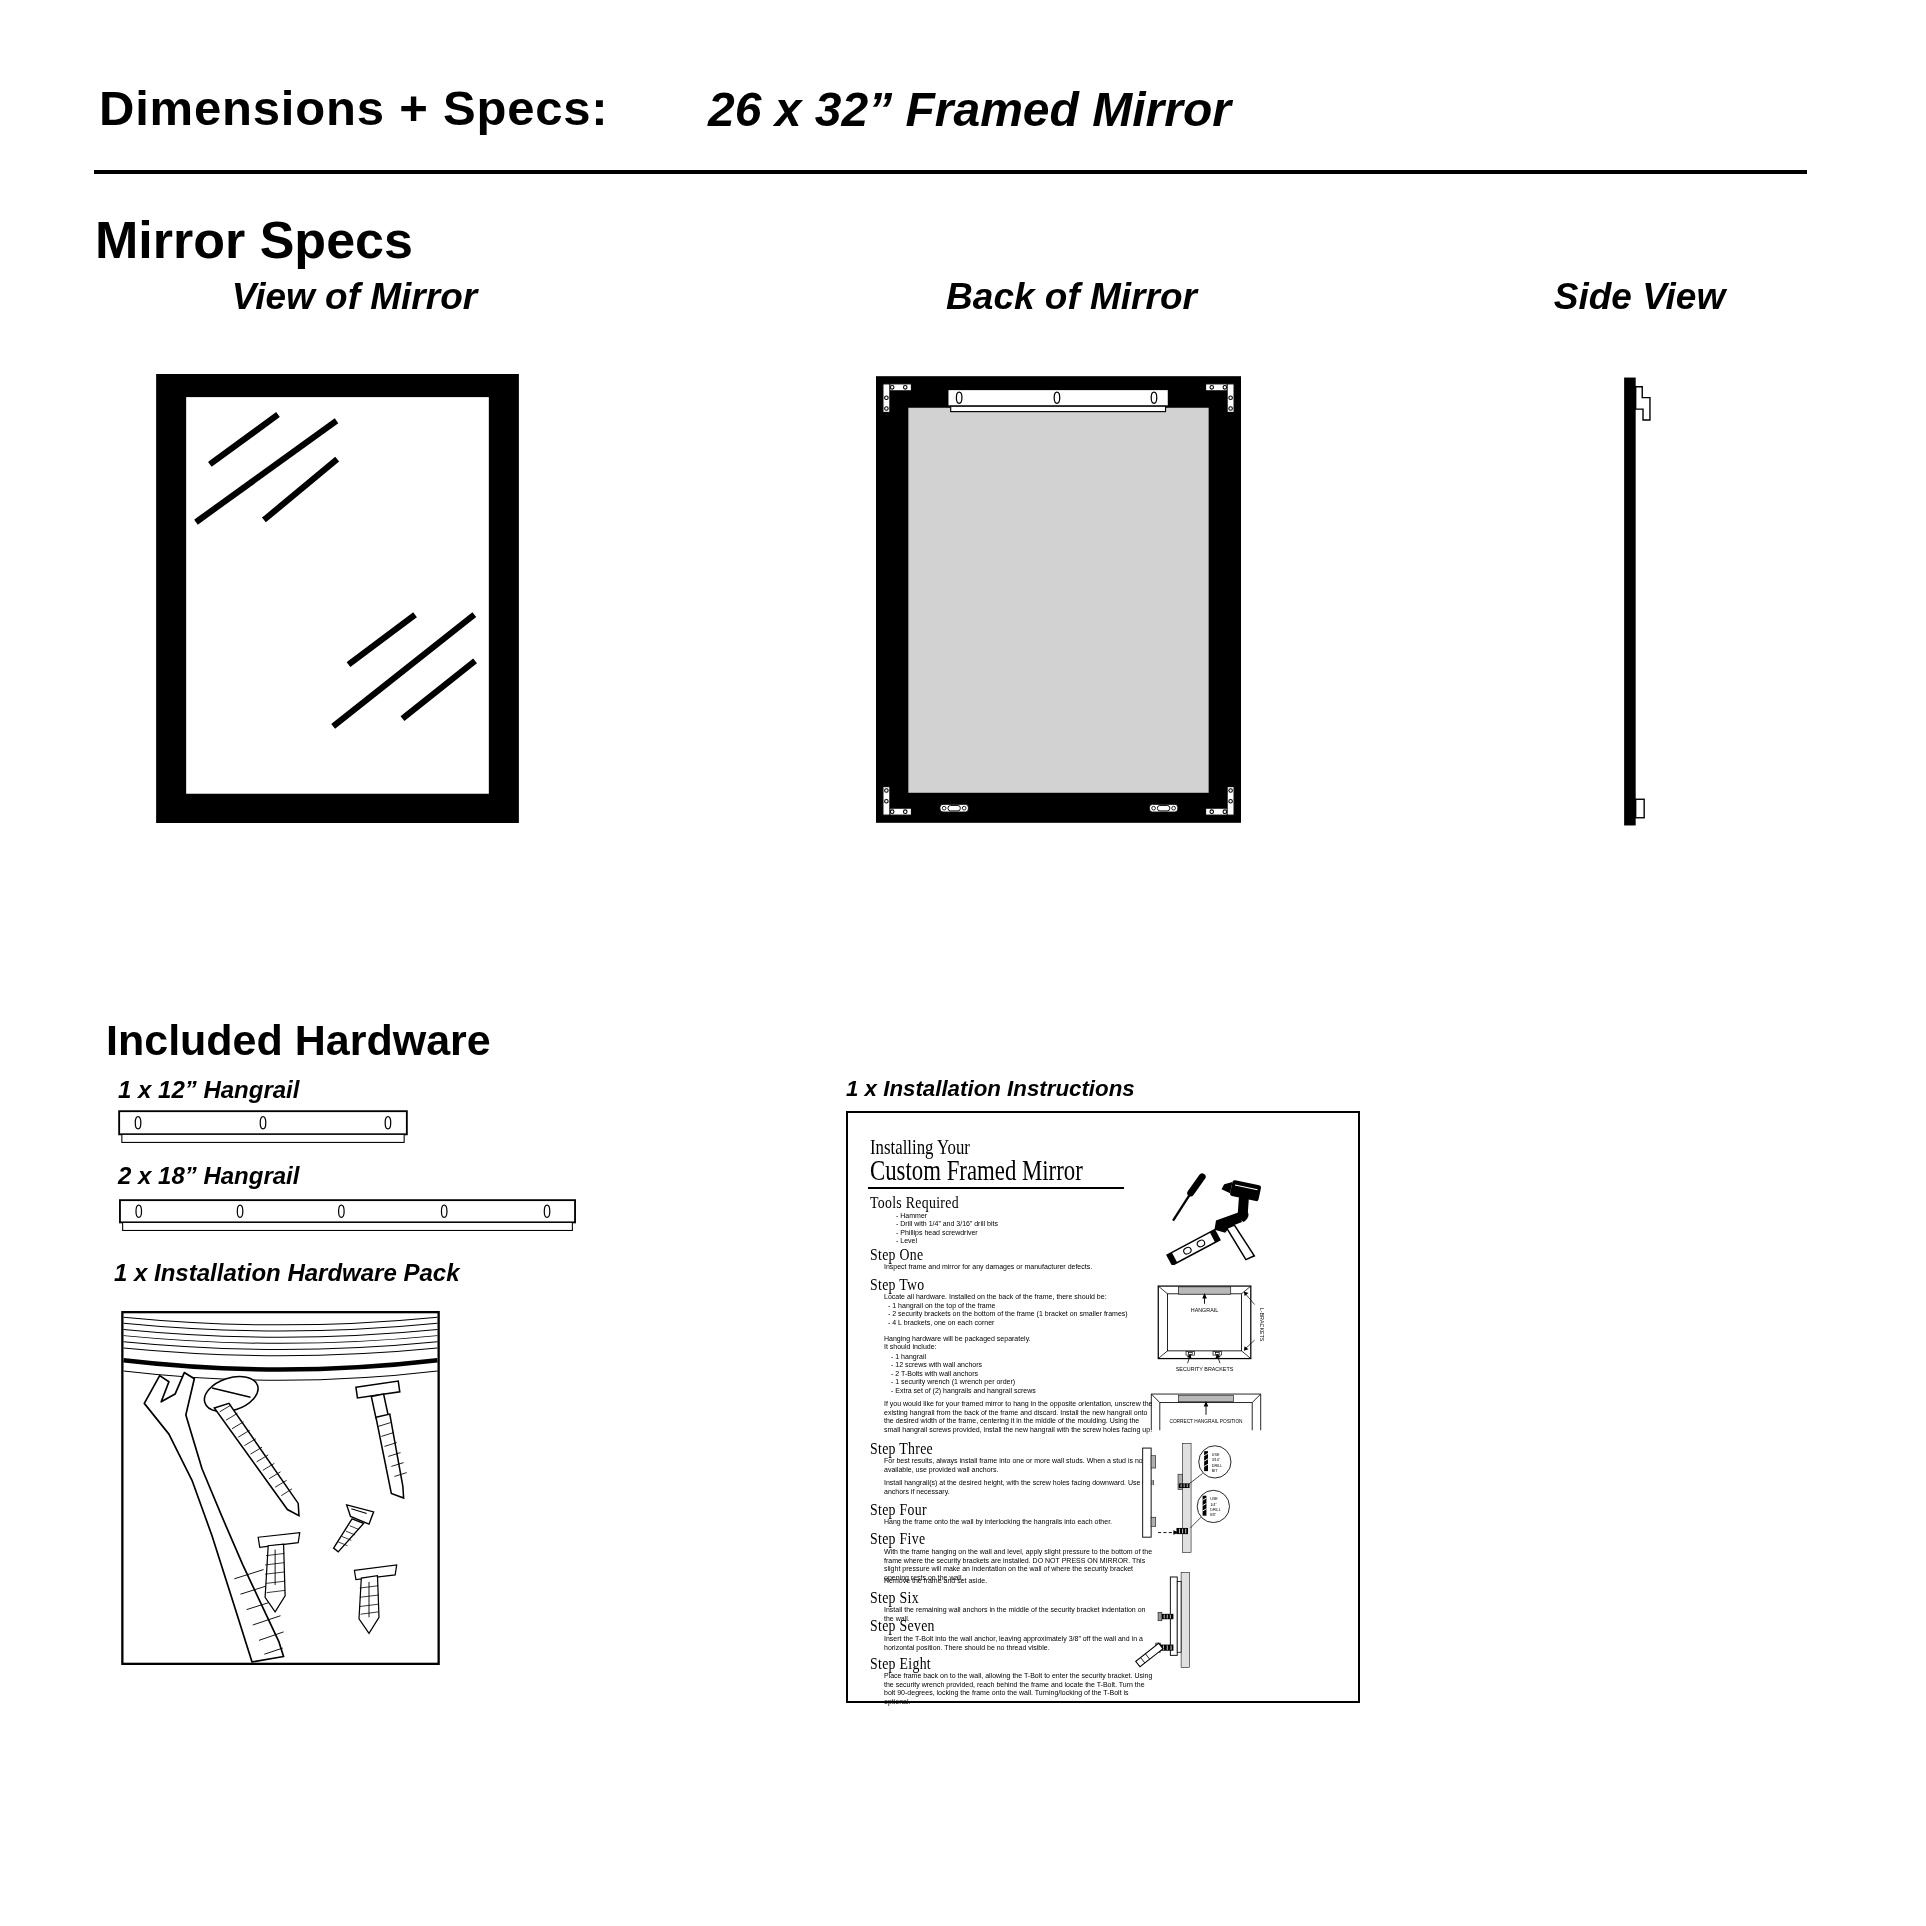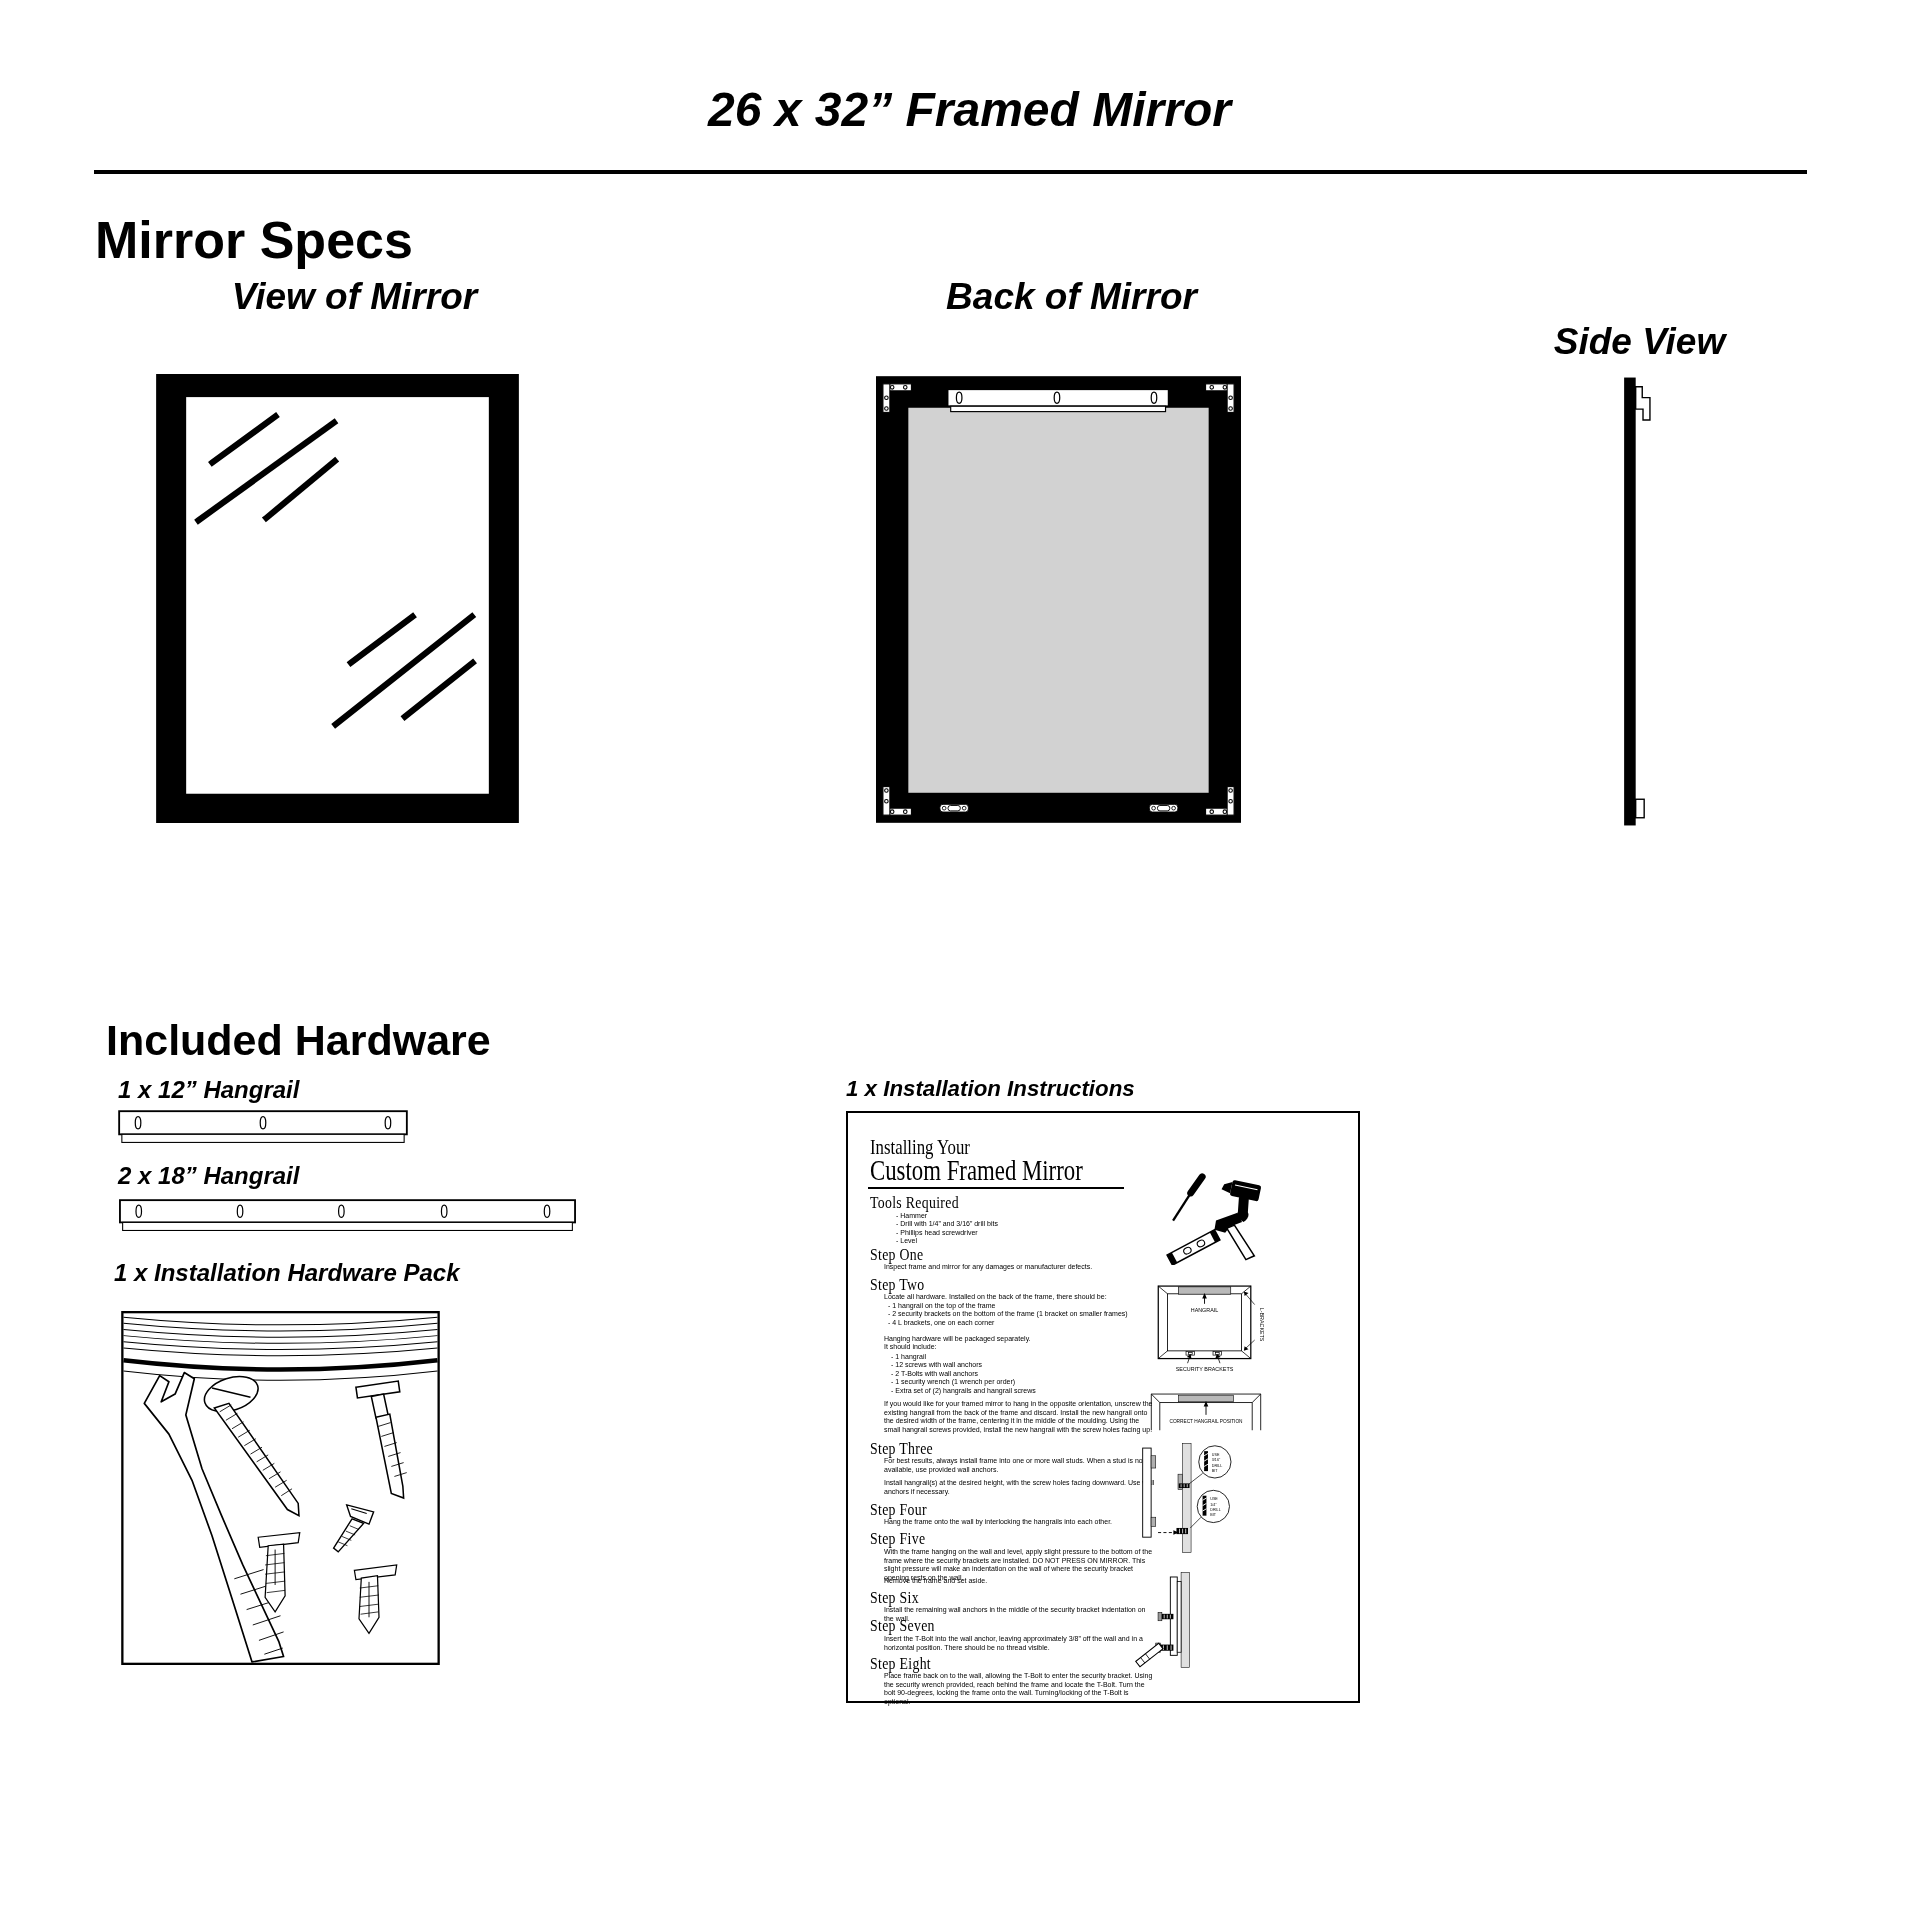--- a/index.html
+++ b/index.html
@@ -22,27 +22,28 @@
   .st2{font-family:"Liberation Serif",serif;font-size:28.5px;transform:scaleX(.8);transform-origin:0 50%;white-space:nowrap;}
   .bd{font-size:7px;line-height:8.5px;width:271px;}
   .bl{font-size:7px;line-height:8.5px;white-space:nowrap;}
   svg{display:block;}
 </style>
 </head>
 <body>
 
 <div id="page">
 
+  <div class="abs h1" style="left:99px;top:80px;">Dimensions + Specs:</div>
   <div class="abs h1sub" style="left:690px;top:82px;">26 x 32” Framed Mirror</div>
   <div class="abs rule" style="left:94px;top:170px;width:1713px;"></div>
 
   <div class="abs h2" style="left:95px;top:210px;">Mirror Specs</div>
   <div class="abs viewlab" style="left:185px;top:276px;">View of Mirror</div>
   <div class="abs viewlab" style="left:902px;top:276px;">Back of Mirror</div>
-  <div class="abs viewlab" style="left:1470px;top:276px;margin-top:45px;">Side View</div>
+  <div class="abs viewlab" style="left:1470px;top:276px;">Side View</div>
 
   <svg class="abs" style="left:156px;top:374px;" width="363" height="449" viewBox="0 0 471 583">
     <rect x="0" y="0" width="471" height="583" fill="#000"></rect>
     <rect x="39" y="30" width="393" height="515" fill="#fff"></rect>
     <g stroke="#000" stroke-width="8" stroke-linecap="square">
       <line x1="73" y1="115" x2="155" y2="55"></line>
       <line x1="55" y1="190" x2="231" y2="63"></line>
       <line x1="143" y1="187" x2="232" y2="113"></line>
       <line x1="253" y1="375" x2="333" y2="315"></line>
       <line x1="233" y1="455" x2="410" y2="315"></line>

